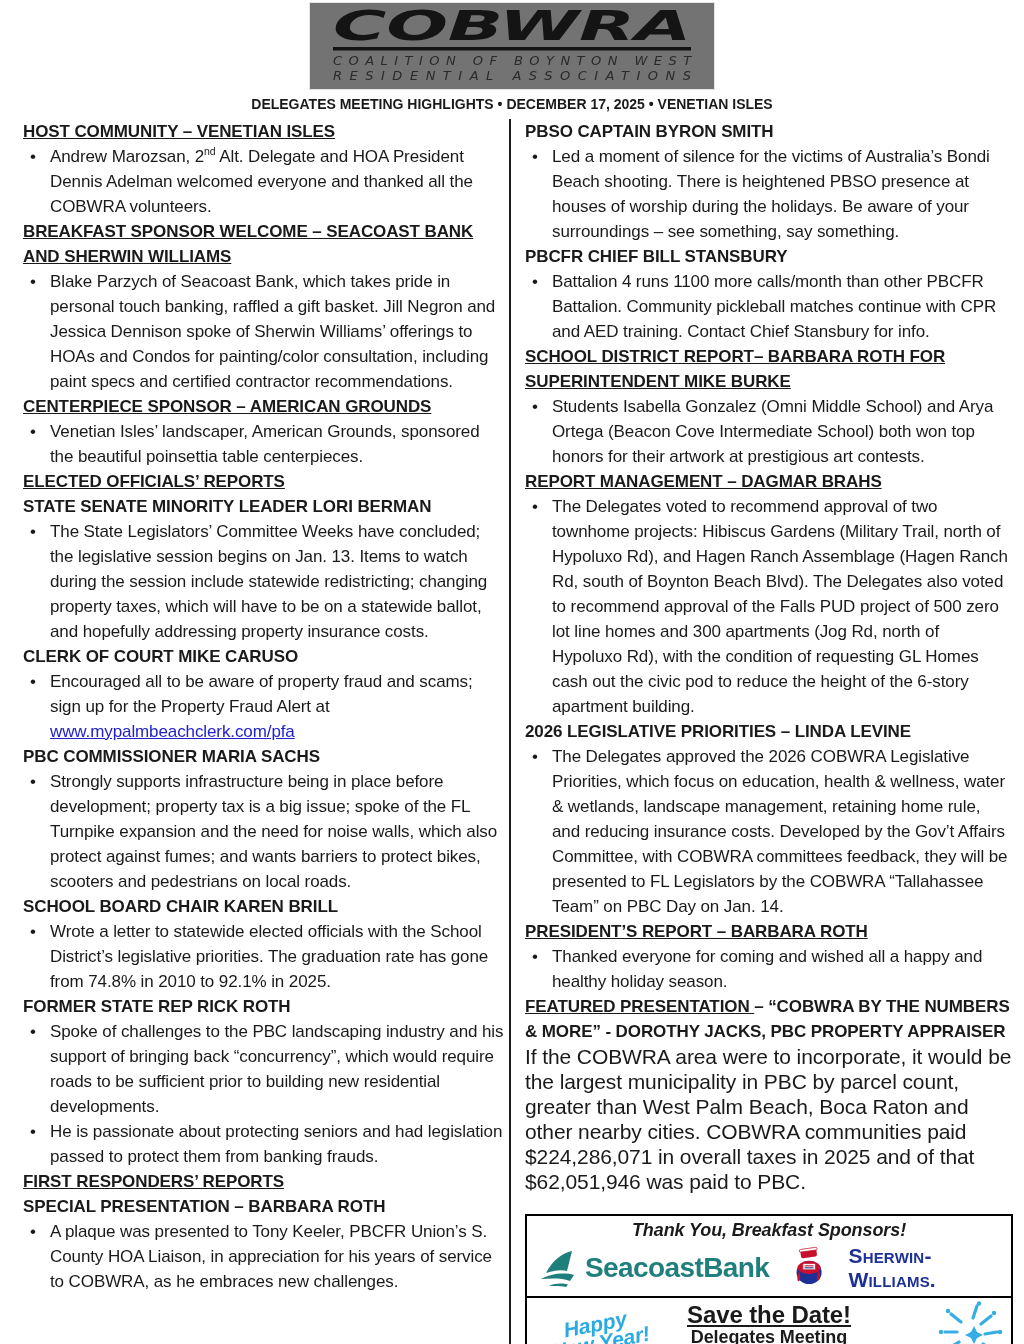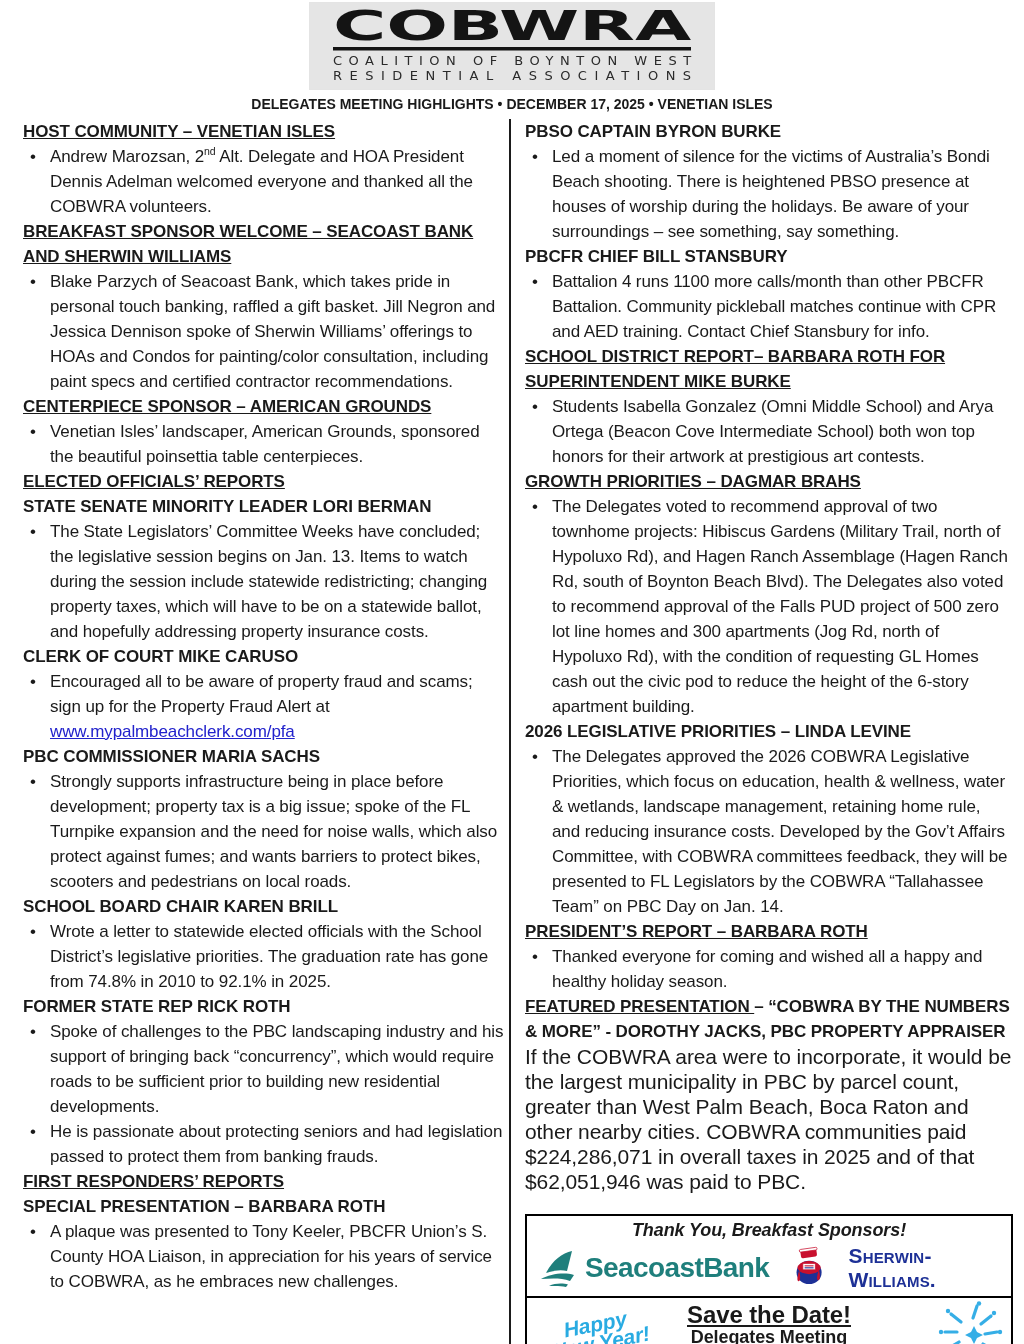--- a/index.html
+++ b/index.html
@@ -2,21 +2,21 @@
 <html><head>
 <meta charset="utf-8">
 <style>
   html,body{margin:0;padding:0;background:#ffffff;}
   .page{
     position:relative;width:1024px;height:1344px;background:#fff;overflow:hidden;
     font-family:"Liberation Sans",sans-serif;color:#1a1a1a;letter-spacing:-0.1px;
   }
   
   .header{text-align:center;padding-top:2px;}
-  .logo-wrap{display:inline-block;border:1px solid #e4e4e4;padding:1px 16px;background:#e5e5e5;}
+  .logo-wrap{display:inline-block;border:1px solid #e4e4e4;padding:1px 16px;background:#737373;font-style:italic;}
   .doc-title{font-size:14px;font-weight:bold;margin-top:6px;letter-spacing:0;}
   
   .columns{display:flex;align-items:stretch;margin-top:7px;min-height:1216px;}
   .col-left{width:482px;margin-left:23px;padding-right:4px;}
   .divider{width:2px;background:#1b1b1b;flex:none;}
   .col-right{flex:1;margin-left:14px;margin-right:11px;}
   .heading{font-weight:bold;font-size:17px;line-height:25px;}
   .u{text-decoration:underline;}
   .bullet{display:flex;font-size:17px;line-height:25px;}
   .marker{flex:none;width:27px;padding-left:7px;box-sizing:border-box;}
@@ -110,36 +110,36 @@
         <div class="heading"><span class="u">FIRST RESPONDERS’ REPORTS</span></div>
         <div class="heading"><span>SPECIAL PRESENTATION – BARBARA ROTH</span></div>
         <div class="bullet">
           <span class="marker">•</span>
           <span class="btext"><span>A plaque was presented to Tony Keeler, PBCFR Union’s S. County HOA Liaison, in appreciation for his years of service to COBWRA, as he embraces new challenges.</span></span>
         </div>
       </div>
     <div class="divider"></div>
     <div class="col-right">
       <div id="col-right-blocks">
-          <div class="heading"><span>PBSO CAPTAIN BYRON BURKE</span></div>
+          <div class="heading"><span>PBSO CAPTAIN BYRON SMITH</span></div>
           <div class="bullet">
             <span class="marker">•</span>
             <span class="btext"><span>Led a moment of silence for the victims of Australia’s Bondi Beach shooting. There is heightened PBSO presence at houses of worship during the holidays. Be aware of your surroundings – see something, say something.</span></span>
           </div>
           <div class="heading"><span>PBCFR CHIEF BILL STANSBURY</span></div>
           <div class="bullet">
             <span class="marker">•</span>
             <span class="btext"><span>Battalion 4 runs 1100 more calls/month than other PBCFR Battalion. Community pickleball matches continue with CPR and AED training. Contact Chief Stansbury for info.</span></span>
           </div>
           <div class="heading"><span class="u">SCHOOL DISTRICT REPORT– BARBARA ROTH FOR SUPERINTENDENT MIKE BURKE</span></div>
           <div class="bullet">
             <span class="marker">•</span>
             <span class="btext"><span>Students Isabella Gonzalez (Omni Middle School) and Arya Ortega (Beacon Cove Intermediate School) both won top honors for their artwork at prestigious art contests.</span></span>
           </div>
-          <div class="heading"><span class="u">GROWTH PRIORITIES  – DAGMAR BRAHS</span></div>
+          <div class="heading"><span class="u">REPORT MANAGEMENT  – DAGMAR BRAHS</span></div>
           <div class="bullet">
             <span class="marker">•</span>
             <span class="btext"><span>The Delegates voted to recommend approval of two townhome projects: Hibiscus Gardens (Military Trail, north of Hypoluxo Rd), and Hagen Ranch Assemblage (Hagen Ranch Rd, south of Boynton Beach Blvd). The Delegates also voted to recommend approval of the Falls PUD project of 500 zero lot line homes and 300 apartments (Jog Rd, north of Hypoluxo Rd), with the condition of requesting GL Homes cash out the civic pod to reduce the height of the 6-story apartment building.</span></span>
           </div>
           <div class="heading"><span>2026 LEGISLATIVE PRIORITIES – LINDA LEVINE</span></div>
           <div class="bullet">
             <span class="marker">•</span>
             <span class="btext"><span>The Delegates approved the 2026 COBWRA Legislative Priorities, which focus on education, health &amp; wellness, water &amp; wetlands, landscape management, retaining home rule, and reducing insurance costs. Developed by the Gov’t Affairs Committee, with COBWRA committees feedback, they will be presented to FL Legislators by the COBWRA “Tallahassee Team” on PBC Day on Jan. 14.</span></span>
           </div>
           <div class="heading"><span class="u">PRESIDENT’S REPORT – BARBARA ROTH</span></div>

